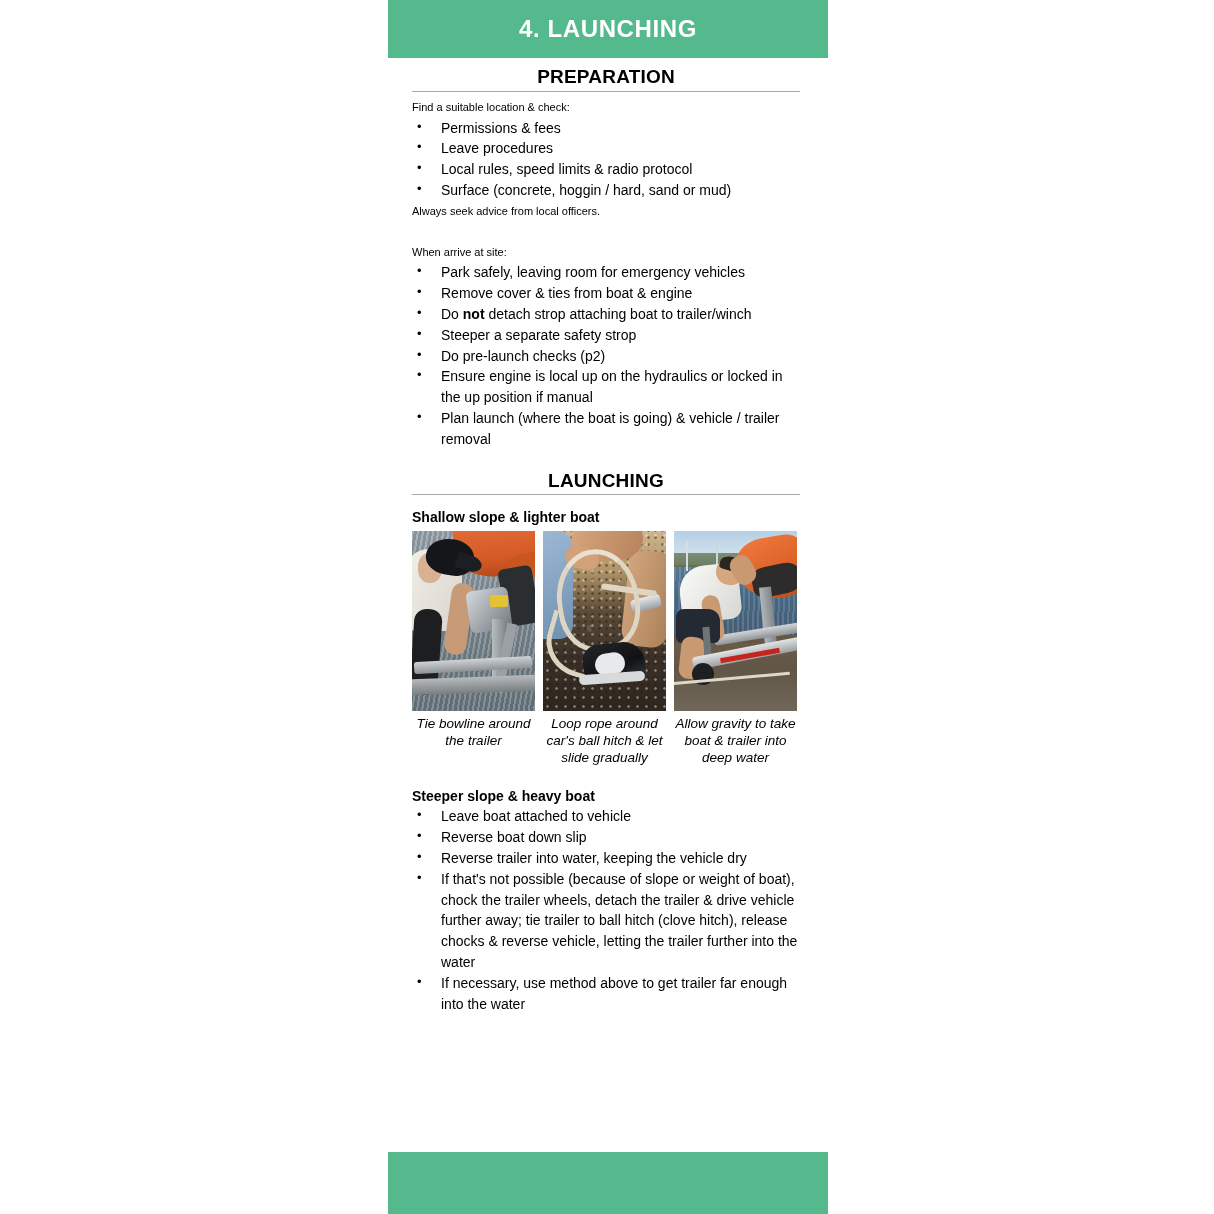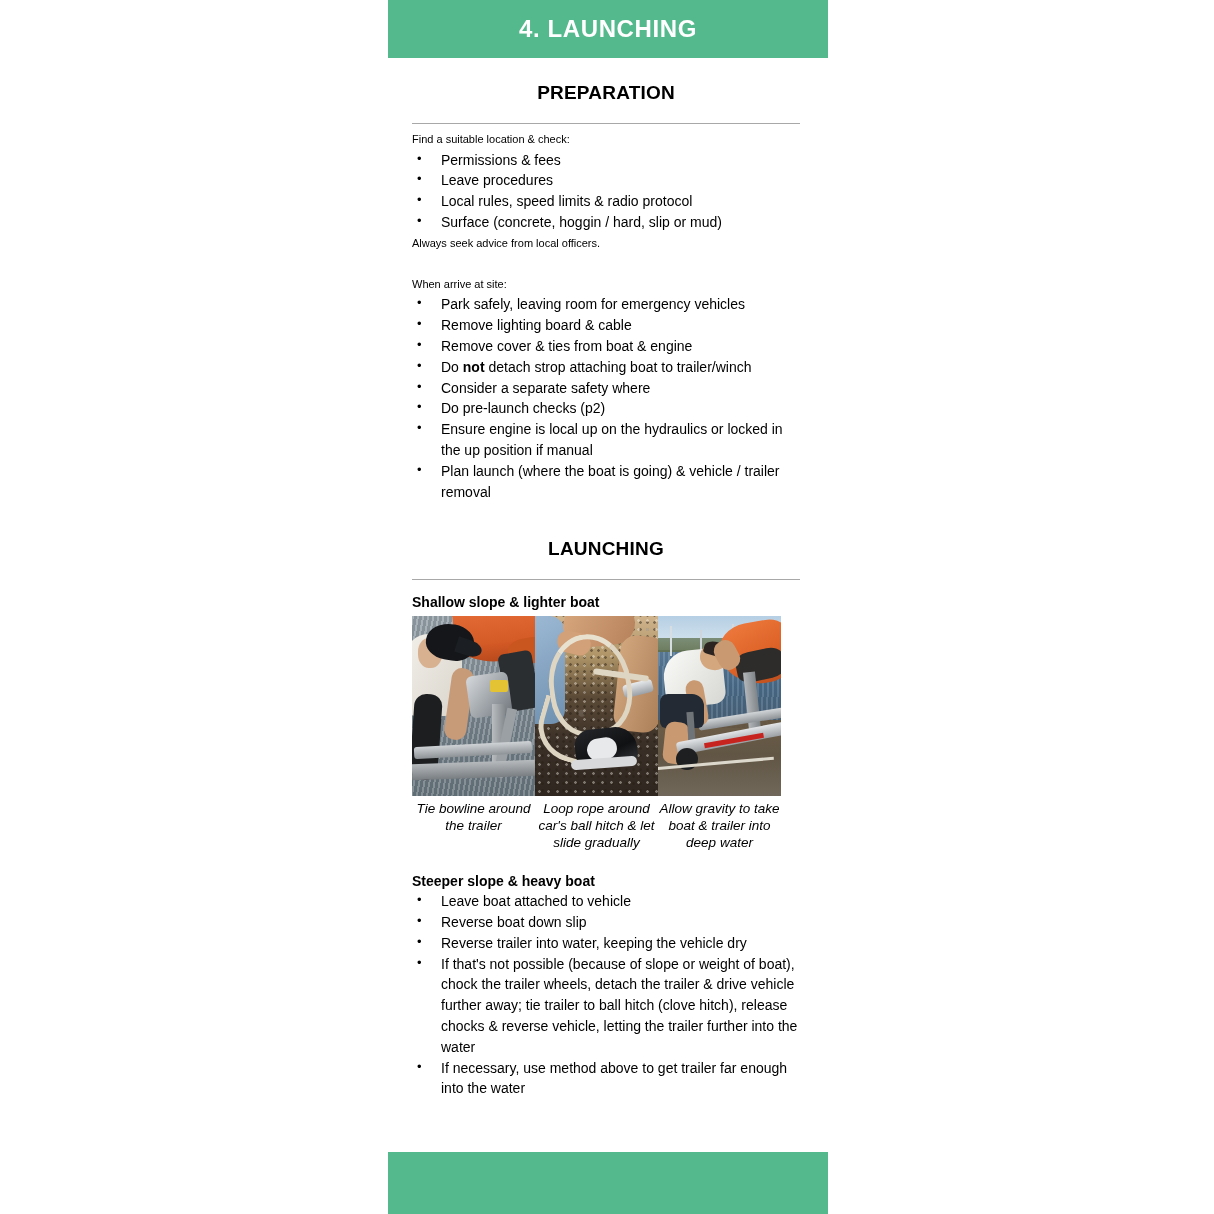--- a/index.html
+++ b/index.html
@@ -50,21 +50,21 @@
     top: 66px;
     width: 388px;
   }
 
   .section-head {
     text-align: center;
     font-size: 19px;
     font-weight: bold;
     letter-spacing: 0.2px;
     line-height: 1.15;
-    margin: 16px;
+    margin: 0;
     padding: 0 0 3px 0;
   }
   .rule {
     height: 1px;
     background: #a8a8a8;
     width: 100%;
     margin: 0 0 5px 0;
   }
 
   .para {
@@ -100,20 +100,21 @@
   .sub-head {
     font-size: 14px;
     font-weight: bold;
     line-height: 20px;
     margin: 0;
   }
 
   
   .photo-row {
     display: flex;
+    gap: 8px;
     margin-top: 4px;
   }
   .photo-col {
     width: 123px;
   }
   .photo {
     width: 123px;
     height: 180px;
     overflow: hidden;
     position: relative;
@@ -506,35 +507,34 @@
 
     <h2 class="section-head">PREPARATION</h2>
     <div class="rule"></div>
 
     <p class="para">Find a suitable location &amp; check:</p>
 
     <ul class="bullets">
       <li>Permissions &amp; fees</li>
       <li>Leave procedures</li>
       <li>Local rules, speed limits &amp; radio protocol</li>
-      <li>Surface (concrete, hoggin / hard, slip or mud)</li>
+      <li>Surface (concrete, hoggin / hard, sand or mud)</li>
     </ul>
 
     <p class="para">Always seek advice from local officers.</p>
 
     <div class="gap-block"></div>
 
     <p class="para">When arrive at site:</p>
 
     <ul class="bullets">
       <li>Park safely, leaving room for emergency vehicles</li>
-      <li>Remove lighting board &amp; cable</li>
       <li>Remove cover &amp; ties from boat &amp; engine</li>
       <li>Do <b>not</b> detach strop attaching boat to trailer/winch</li>
-      <li>Consider a separate safety where</li>
+      <li>Steeper a separate safety strop</li>
       <li>Do pre-launch checks (p2)</li>
       <li>Ensure engine is local up on the hydraulics or locked in the up position if manual</li>
       <li>Plan launch (where the boat is going) &amp; vehicle / trailer removal</li>
     </ul>
 
     <div class="gap-block"></div>
 
     <h2 class="section-head">LAUNCHING</h2>
     <div class="rule"></div>
 

